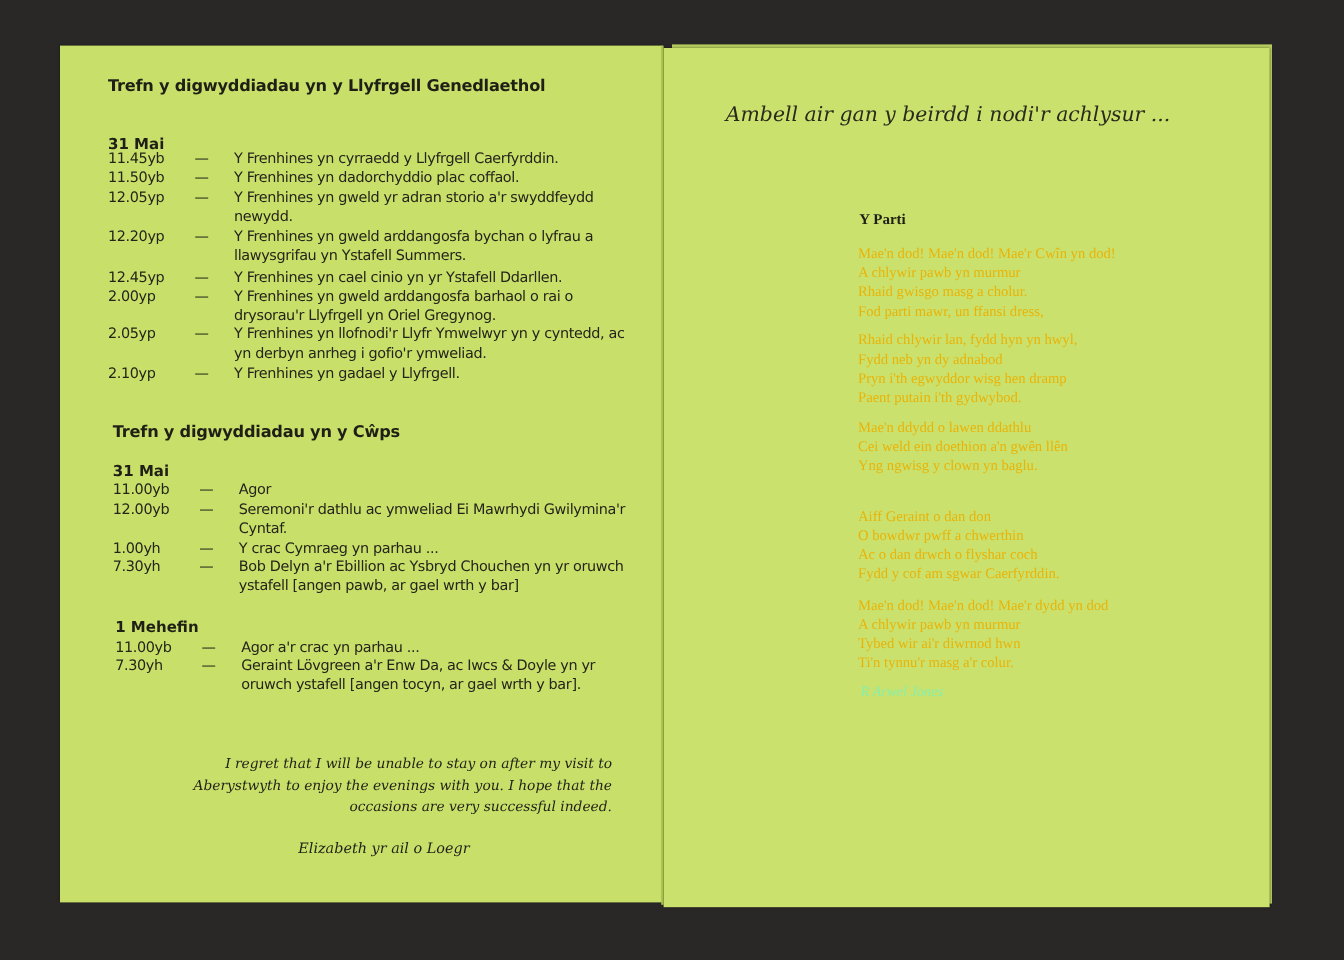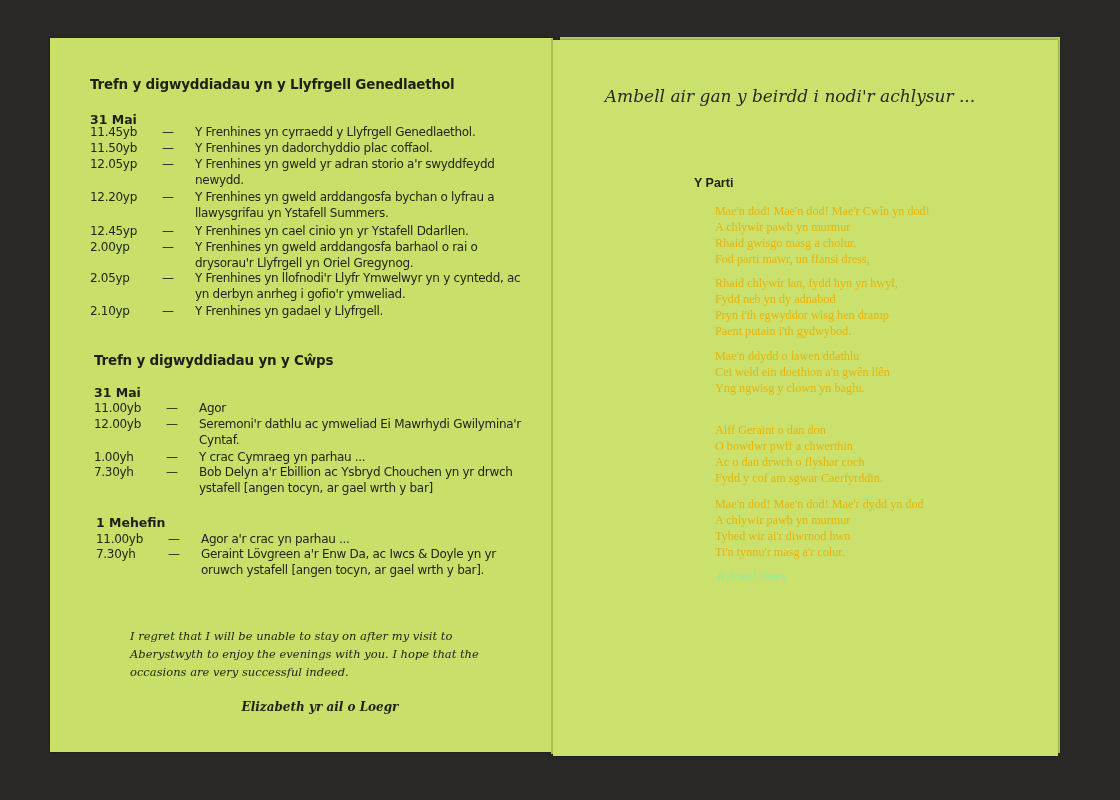--- a/index.html
+++ b/index.html
@@ -43,46 +43,46 @@
     color: #24241a;
     line-height: 16px;
     letter-spacing: -0.3px;
   }
   .row .time { position: absolute; left: 0; top: 0; width: 70px; }
   .row .dash { position: absolute; left: 72px; top: 0; width: 20px; }
   .row .desc { position: absolute; left: 105px; top: 0; width: 335px; }
 
   .quote {
     position: absolute; left: 130px; top: 627px; width: 380px;
-    text-align: left;
+    text-align: right;
     font-family: "DejaVu Serif", serif;
     font-style: italic;
     font-size: 11.5px;
     line-height: 18px;
     color: #1f1f16;
   }
   .sign {
     position: absolute; left: 130px; top: 700px; width: 380px;
     text-align: center;
     font-family: "DejaVu Serif", serif;
-    font-style: italic; font-weight: bold;
+    font-style: italic; font-weight: normal;
     font-size: 12px;
     color: #1f1f16;
   }
   .right-title {
     position: absolute; left: 600px; top: 86px; width: 380px;
     text-align: center;
     font-family: "DejaVu Serif", serif;
     font-style: italic;
     font-size: 17px;
     color: #2a2a1c;
   }
   .poem-title {
-    position: absolute; left: 694px; top: 176px;
-    font-family: Liberation Sans, sans-serif;
+    position: absolute; left: 716px; top: 176px;
+    font-family: Liberation Serif, serif;
     font-weight: bold; font-size: 12.5px; color: #1f1f16;
   }
   .stanza {
     position: absolute; left: 715px; width: 260px;
     font-family: Liberation Serif, serif;
     font-size: 12.2px; line-height: 16px; color: #eab308;
   }
   .author {
     position: absolute; left: 717px; top: 569px;
     font-family: Liberation Serif, serif;
@@ -90,28 +90,28 @@
   }
 </style>
 </head>
 <body>
 
 <div class="page-right-back"></div>
 <div class="page page-left"></div>
 <div class="page page-right"></div>
 <div class="spine"></div>
 
-<div class="heading" style="left:90px;top:76px;">Trefn y digwyddiadau yn y Llyfrgell Genedlaethol</div>
+<div class="heading" style="left:90px;top:64px;">Trefn y digwyddiadau yn y Llyfrgell Genedlaethol</div>
 <div class="date" style="left:90px;top:112px;">31 Mai</div>
 
 <div id="sec1-rows">
     <div class="row" style="top: 124px; left: 90px;">
       <span class="time">11.45yb</span>
       <span class="dash">—</span>
-      <span class="desc">Y Frenhines yn cyrraedd y Llyfrgell Genedlaethol.</span>
+      <span class="desc">Y Frenhines yn cyrraedd y Llyfrgell Caerfyrddin.</span>
     </div>
     <div class="row" style="top: 140px; left: 90px;">
       <span class="time">11.50yb</span>
       <span class="dash">—</span>
       <span class="desc">Y Frenhines yn dadorchyddio plac coffaol.</span>
     </div>
     <div class="row" style="top: 156px; left: 90px;">
       <span class="time">12.05yp</span>
       <span class="dash">—</span>
       <span class="desc">Y Frenhines yn gweld yr adran storio a'r swyddfeydd newydd.</span>
@@ -157,21 +157,21 @@
       <span class="desc">Seremoni'r dathlu ac ymweliad Ei Mawrhydi Gwilymina'r Cyntaf.</span>
     </div>
     <div class="row" style="top: 449px; left: 94px;">
       <span class="time">1.00yh</span>
       <span class="dash">—</span>
       <span class="desc">Y crac Cymraeg yn parhau ...</span>
     </div>
     <div class="row" style="top: 464px; left: 94px;">
       <span class="time">7.30yh</span>
       <span class="dash">—</span>
-      <span class="desc">Bob Delyn a'r Ebillion ac Ysbryd Chouchen yn yr drwch ystafell [angen tocyn, ar gael wrth y bar]</span>
+      <span class="desc">Bob Delyn a'r Ebillion ac Ysbryd Chouchen yn yr oruwch ystafell [angen pawb, ar gael wrth y bar]</span>
     </div>
   </div>
 
 <div class="date" style="left:96px;top:515px;">1 Mehefin</div>
 <div id="sec3-rows">
     <div class="row" style="top: 531px; left: 96px;">
       <span class="time">11.00yb</span>
       <span class="dash">—</span>
       <span class="desc">Agor a'r crac yn parhau ...</span>
     </div>

